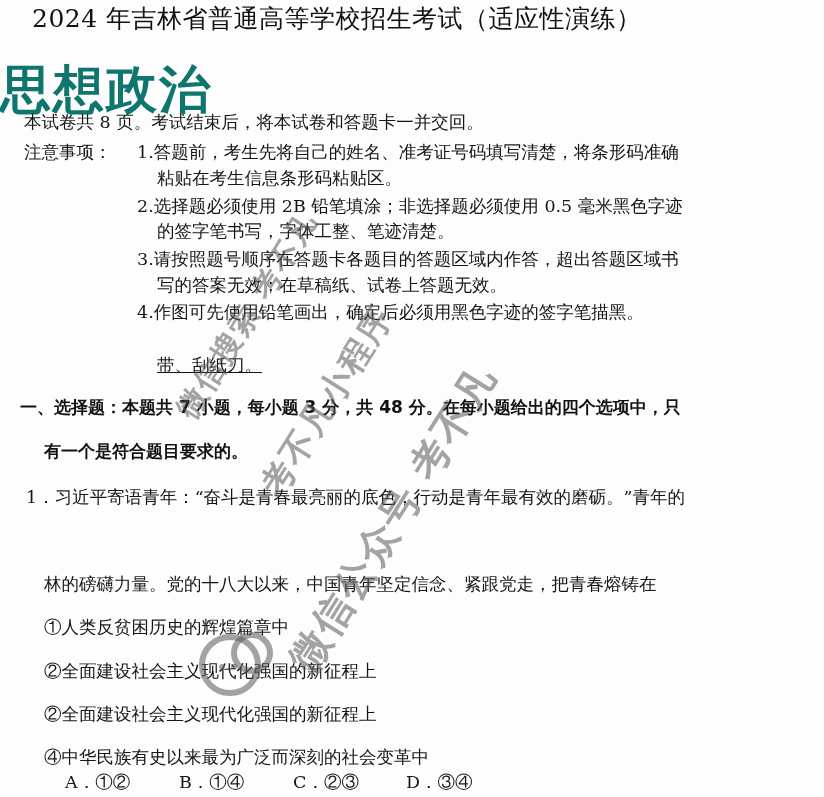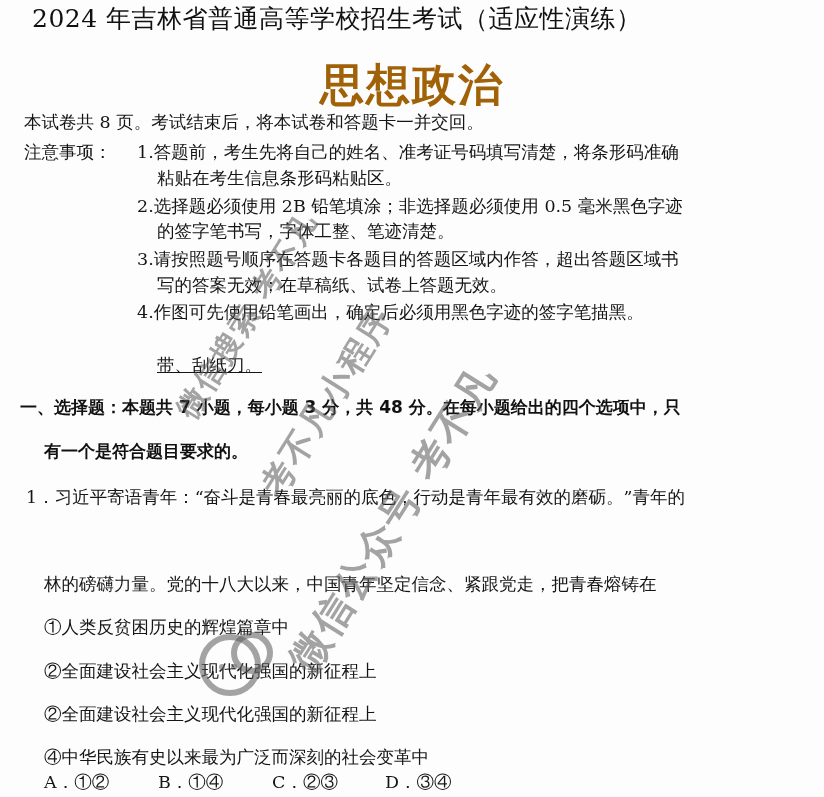--- a/index.html
+++ b/index.html
@@ -26,26 +26,25 @@
       left: 32px; top: 2px;
       font-size: 25px;
       letter-spacing: 0.5px;
       white-space: nowrap;
       color: #111;
     }
     .subject-title {
       position: absolute;
       left: 0; width: 824px;
       top: 56px;
-      text-align: center;
       font-family: "DejaVu Sans", "Liberation Sans", sans-serif;
       font-weight: bold;
-      font-size: 44px;
+      font-size: 51px;
       letter-spacing: 2px;
-      color: #a16207;
+      color: #0f766e;
     }
     .line {
       position: absolute;
       white-space: nowrap;
       font-size: 17.5px;
       color: #151515;
     }
     .intro { left: 24px; top: 110px; }
     .notice-label { left: 24px; top: 140px; }
     .n1a { left: 137px; top: 140px; }
@@ -81,20 +80,21 @@
     .opt1 { left: 44px; top: 615px; }
     .opt2 { left: 44px; top: 659px; }
     .opt3 { left: 44px; top: 702px; }
     .opt4 { left: 44px; top: 745px; }
     .choice {
       position: absolute;
       top: 770px;
       white-space: nowrap;
       font-size: 17.5px;
       color: #151515;
+      margin-left: 21px;
     }
     .choice-a { left: 44px; }
     .choice-b { left: 158px; }
     .choice-c { left: 272px; }
     .choice-d { left: 385px; }
 
     
     .wm {
       position: absolute;
       white-space: nowrap;

